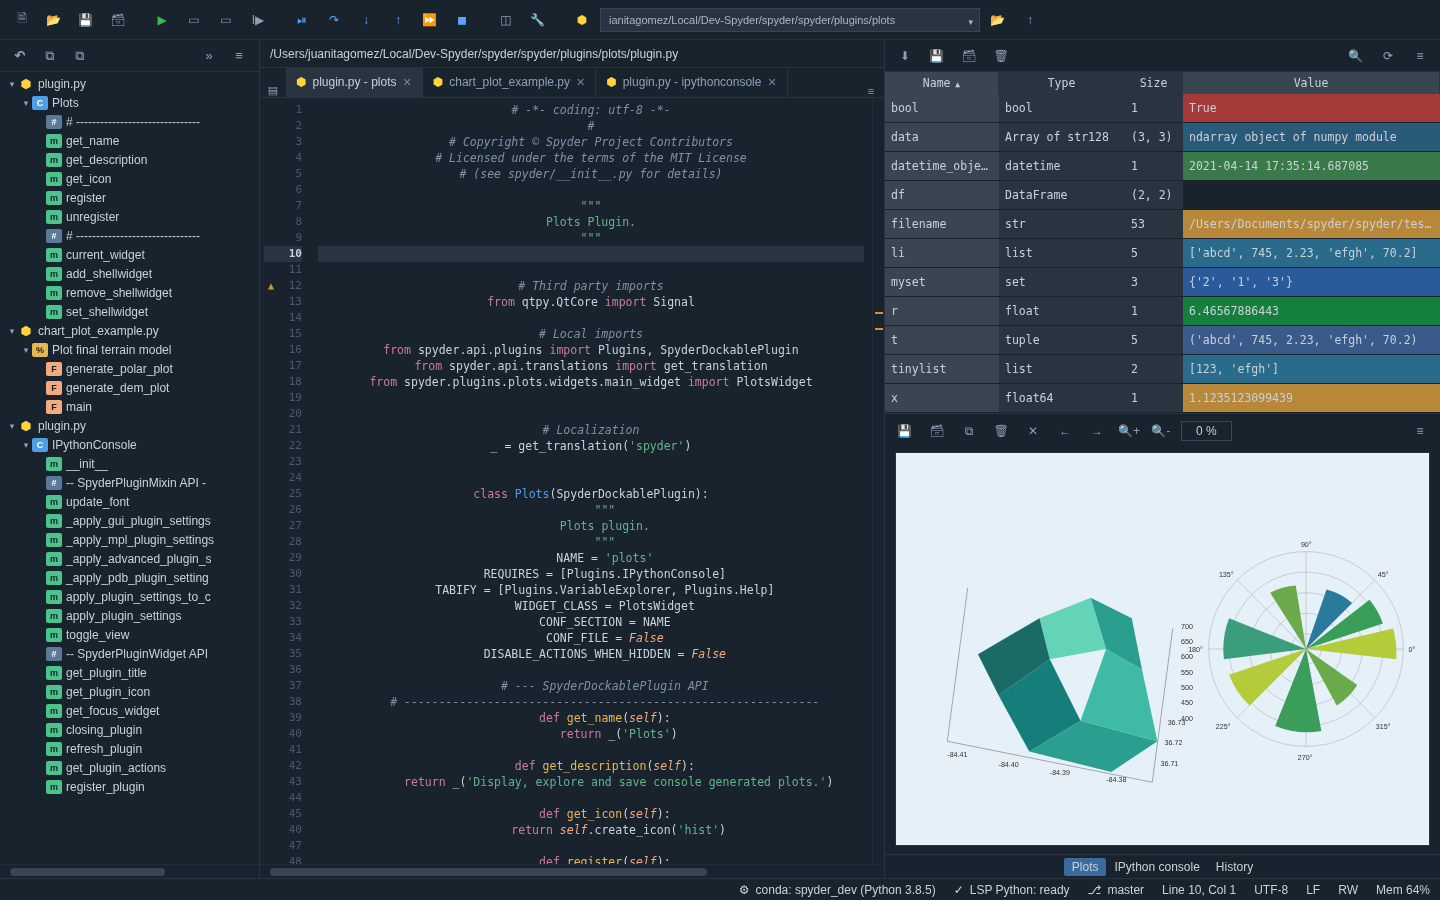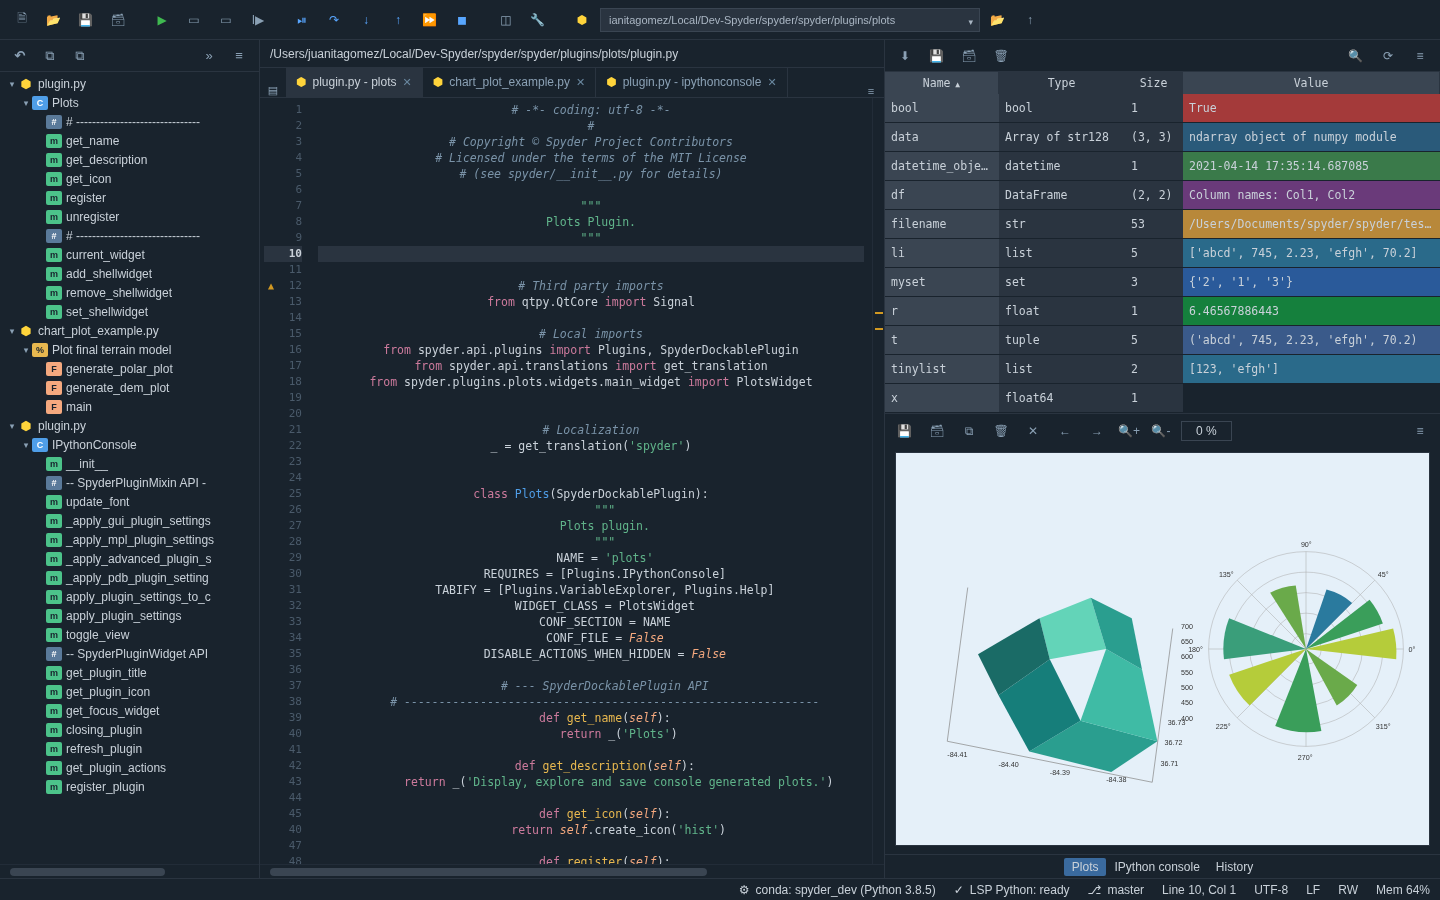--- a/index.html
+++ b/index.html
@@ -527,21 +527,20 @@
               <div class="var-row">
      <div class="vc vc-name">datetime_object</div>
      <div class="vc vc-type">datetime</div>
      <div class="vc vc-size">1</div>
      <div class="vc vc-value" style="background:#3a7a4a">2021-04-14 17:35:14.687085</div>
    </div>
               <div class="var-row">
      <div class="vc vc-name">df</div>
      <div class="vc vc-type">DataFrame</div>
      <div class="vc vc-size">(2, 2)</div>
-     <div class="vc vc-value" style="background:#6a3a7a">Column names: Col1, Col2</div>
    </div>
               <div class="var-row">
      <div class="vc vc-name">filename</div>
      <div class="vc vc-type">str</div>
      <div class="vc vc-size">53</div>
      <div class="vc vc-value" style="background:#b8883a">/Users/Documents/spyder/spyder/tests/test_dont_use.py</div>
    </div>
               <div class="var-row">
      <div class="vc vc-name">li</div>
      <div class="vc vc-type">list</div>
@@ -569,20 +568,21 @@
               <div class="var-row">
      <div class="vc vc-name">tinylist</div>
      <div class="vc vc-type">list</div>
      <div class="vc vc-size">2</div>
      <div class="vc vc-value" style="background:#2a6a8a">[123, 'efgh']</div>
    </div>
               <div class="var-row">
      <div class="vc vc-name">x</div>
      <div class="vc vc-type">float64</div>
      <div class="vc vc-size">1</div>
+     <div class="vc vc-value" style="background:#b8883a">1.1235123099439</div>
    </div>
             </div>
         </div>
       </div>
 
       <div class="plots">
         <div class="plot-tb">
           <div class="tb-icon">💾</div>
           <div class="tb-icon">🗃</div>
           <div class="tb-icon">⧉</div>

